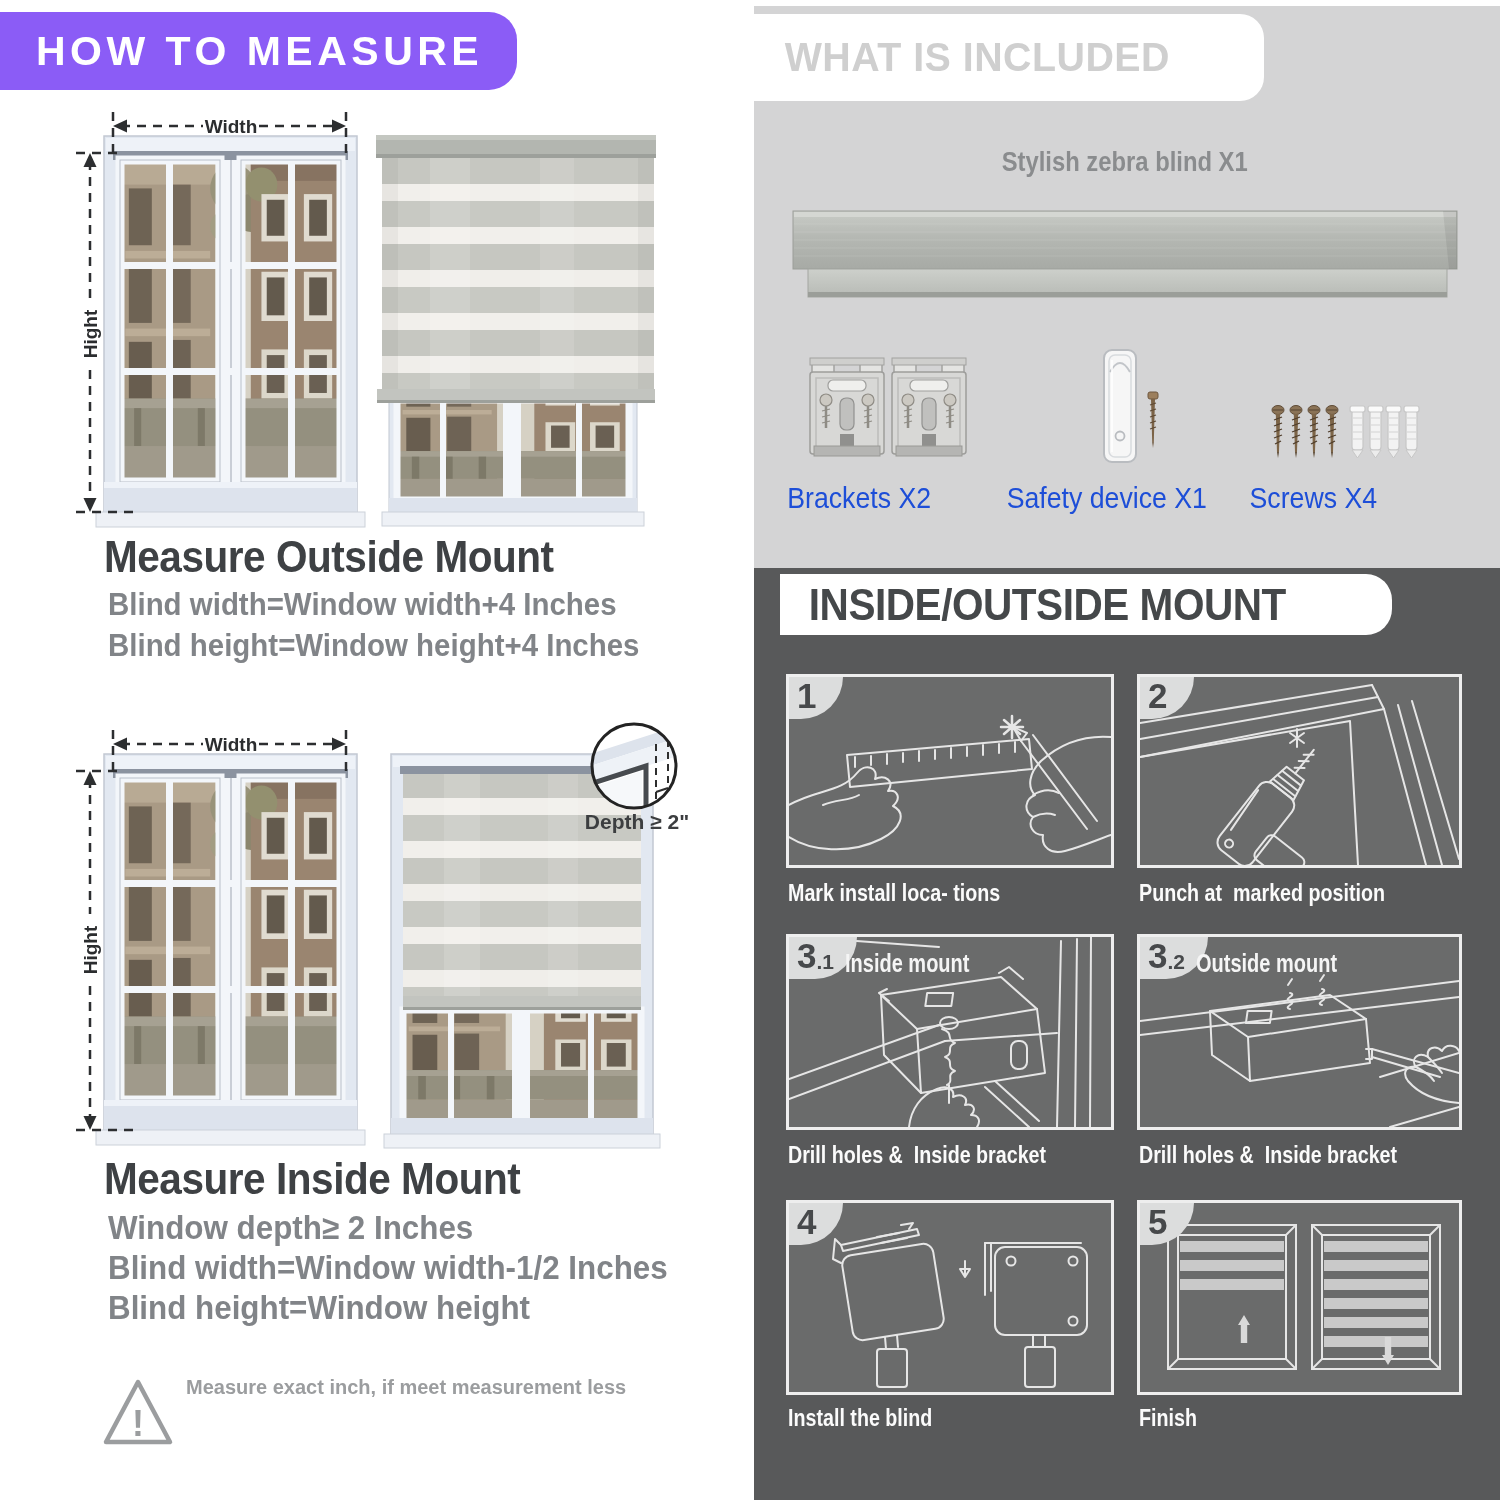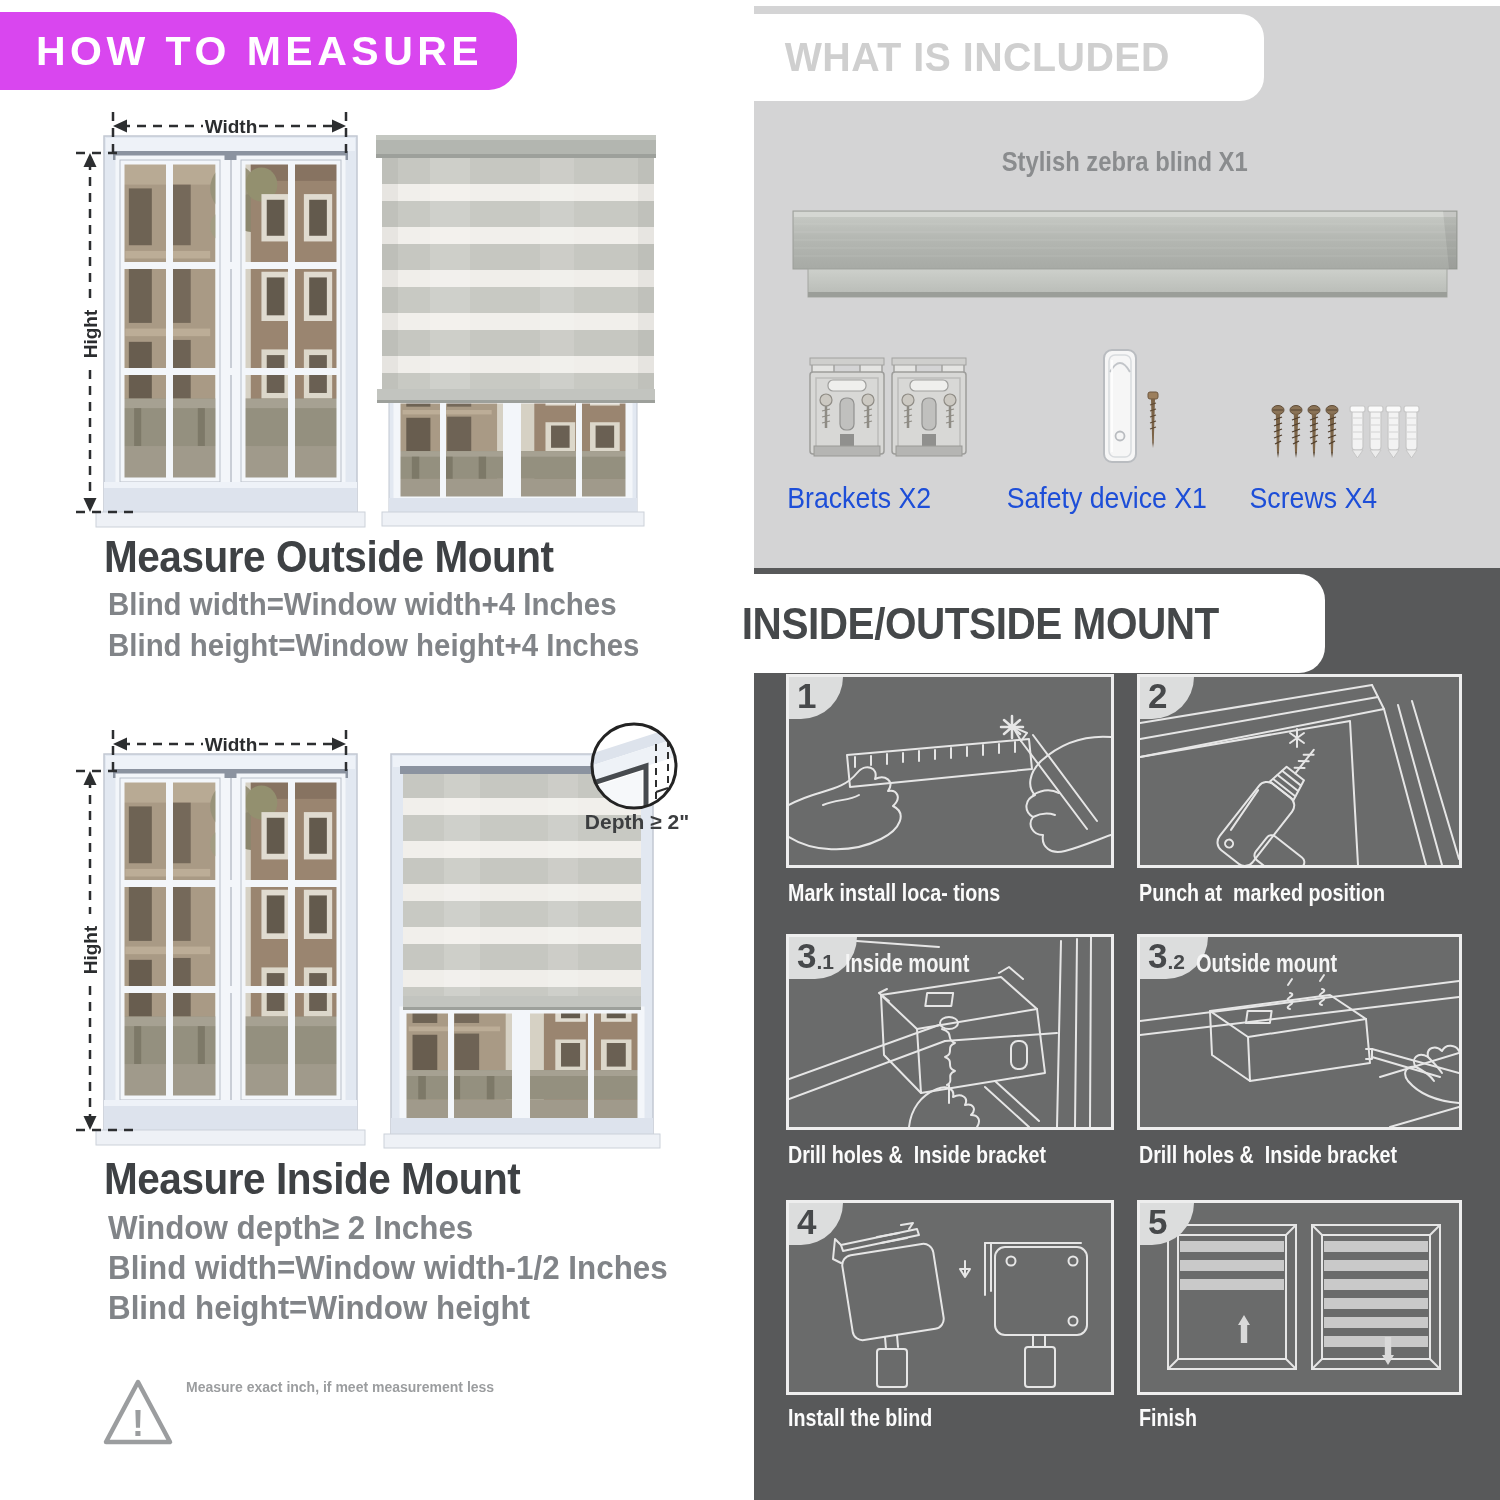--- a/index.html
+++ b/index.html
@@ -1,44 +1,44 @@
 <!DOCTYPE html>
 <html><head>
 <meta charset="utf-8">
 <style>
   html,body{margin:0;padding:0;background:#ffffff;}
   body{width:1500px;height:1500px;position:relative;font-family:"Liberation Sans",sans-serif;overflow:hidden;}
   .abs{position:absolute;}
   
-  .htm-bar{left:0;top:12px;width:517px;height:78px;background:#d946ef;border-radius:0 28px 28px 0;
+  .htm-bar{left:0;top:12px;width:517px;height:78px;background:#8b5cf6;border-radius:0 28px 28px 0;
            display:flex;align-items:center;}
   .htm-bar .t{color:#ffffff;font-weight:bold;font-size:41px;letter-spacing:4.5px;padding-left:36px;
               transform:scaleX(1);transform-origin:left center;white-space:nowrap;}
   .h-dark{color:#3e4144;font-weight:bold;font-size:45px;letter-spacing:-.5px;white-space:nowrap;
           transform:scaleX(.90);transform-origin:left top;line-height:1;}
   .p-gray-lg{color:#818488;font-weight:bold;font-size:33px;white-space:nowrap;
           transform:scaleX(.95);transform-origin:left top;line-height:1;}
   .p-gray{color:#818488;font-weight:bold;font-size:31px;white-space:nowrap;
           transform:scaleX(.95);transform-origin:left top;line-height:1;}
-  .warn-text{color:#9b9d9f;font-weight:bold;font-size:14px;line-height:27px;white-space:nowrap;
+  .warn-text{color:#9b9d9f;font-weight:bold;font-size:20px;line-height:27px;white-space:nowrap;
              transform:scaleX(1);transform-origin:left top;}
   
   .inc-bg{left:754px;top:6px;width:746px;height:562px;background:#d4d4d5;}
   .inc-bar{left:754px;top:14px;width:510px;height:87px;background:#ffffff;border-radius:0 24px 24px 0;
            display:flex;align-items:center;}
   .inc-bar .t{color:#cfcfcf;font-weight:bold;font-size:41px;letter-spacing:.5px;padding-left:32px;
               transform:scaleX(.96);transform-origin:left center;white-space:nowrap;}
   .blind-title{left:793px;top:146px;width:664px;text-align:center;color:#8a8c8e;font-weight:bold;
                font-size:28px;}
   .blind-title span{display:inline-block;transform:scaleX(.85);}
   .inc-label{color:#1d4ed8;font-weight:normal;font-size:29px;}
   .inc-label span{display:inline-block;transform:scaleX(.92);}
   
   .mnt-bg{left:754px;top:568px;width:746px;height:932px;background:#58595a;}
-  .mnt-bar{left:713px;top:574px;width:612px;height:99px;background:#ffffff;border-radius:0 26px 26px 0;
+  .mnt-bar{left:780px;top:574px;width:612px;height:61px;background:#ffffff;border-radius:0 26px 26px 0;
            display:flex;align-items:center;text-align:center;}
   .mnt-bar .t{color:#45484a;font-weight:bold;font-size:45px;letter-spacing:-.5px;padding-left:32px;
               transform:scaleX(.90);transform-origin:left center;white-space:nowrap;}
   .panel{background:#6a6b6b;border:3px solid #eeeeee;box-sizing:border-box;}
   .badge{position:absolute;left:0;top:0;background:#dcdddd;border-radius:0 0 46px 0;
          color:#47494b;font-weight:bold;display:flex;align-items:flex-start;padding:0 0 0 8px;}
   .badge .n{font-size:35px;line-height:38px;}
   .badge .s{font-size:21px;line-height:50px;}
   .caption{color:#fbfbfb;font-weight:bold;font-size:24px;white-space:pre;
            transform:scaleX(.82);transform-origin:left top;line-height:1.1;}

